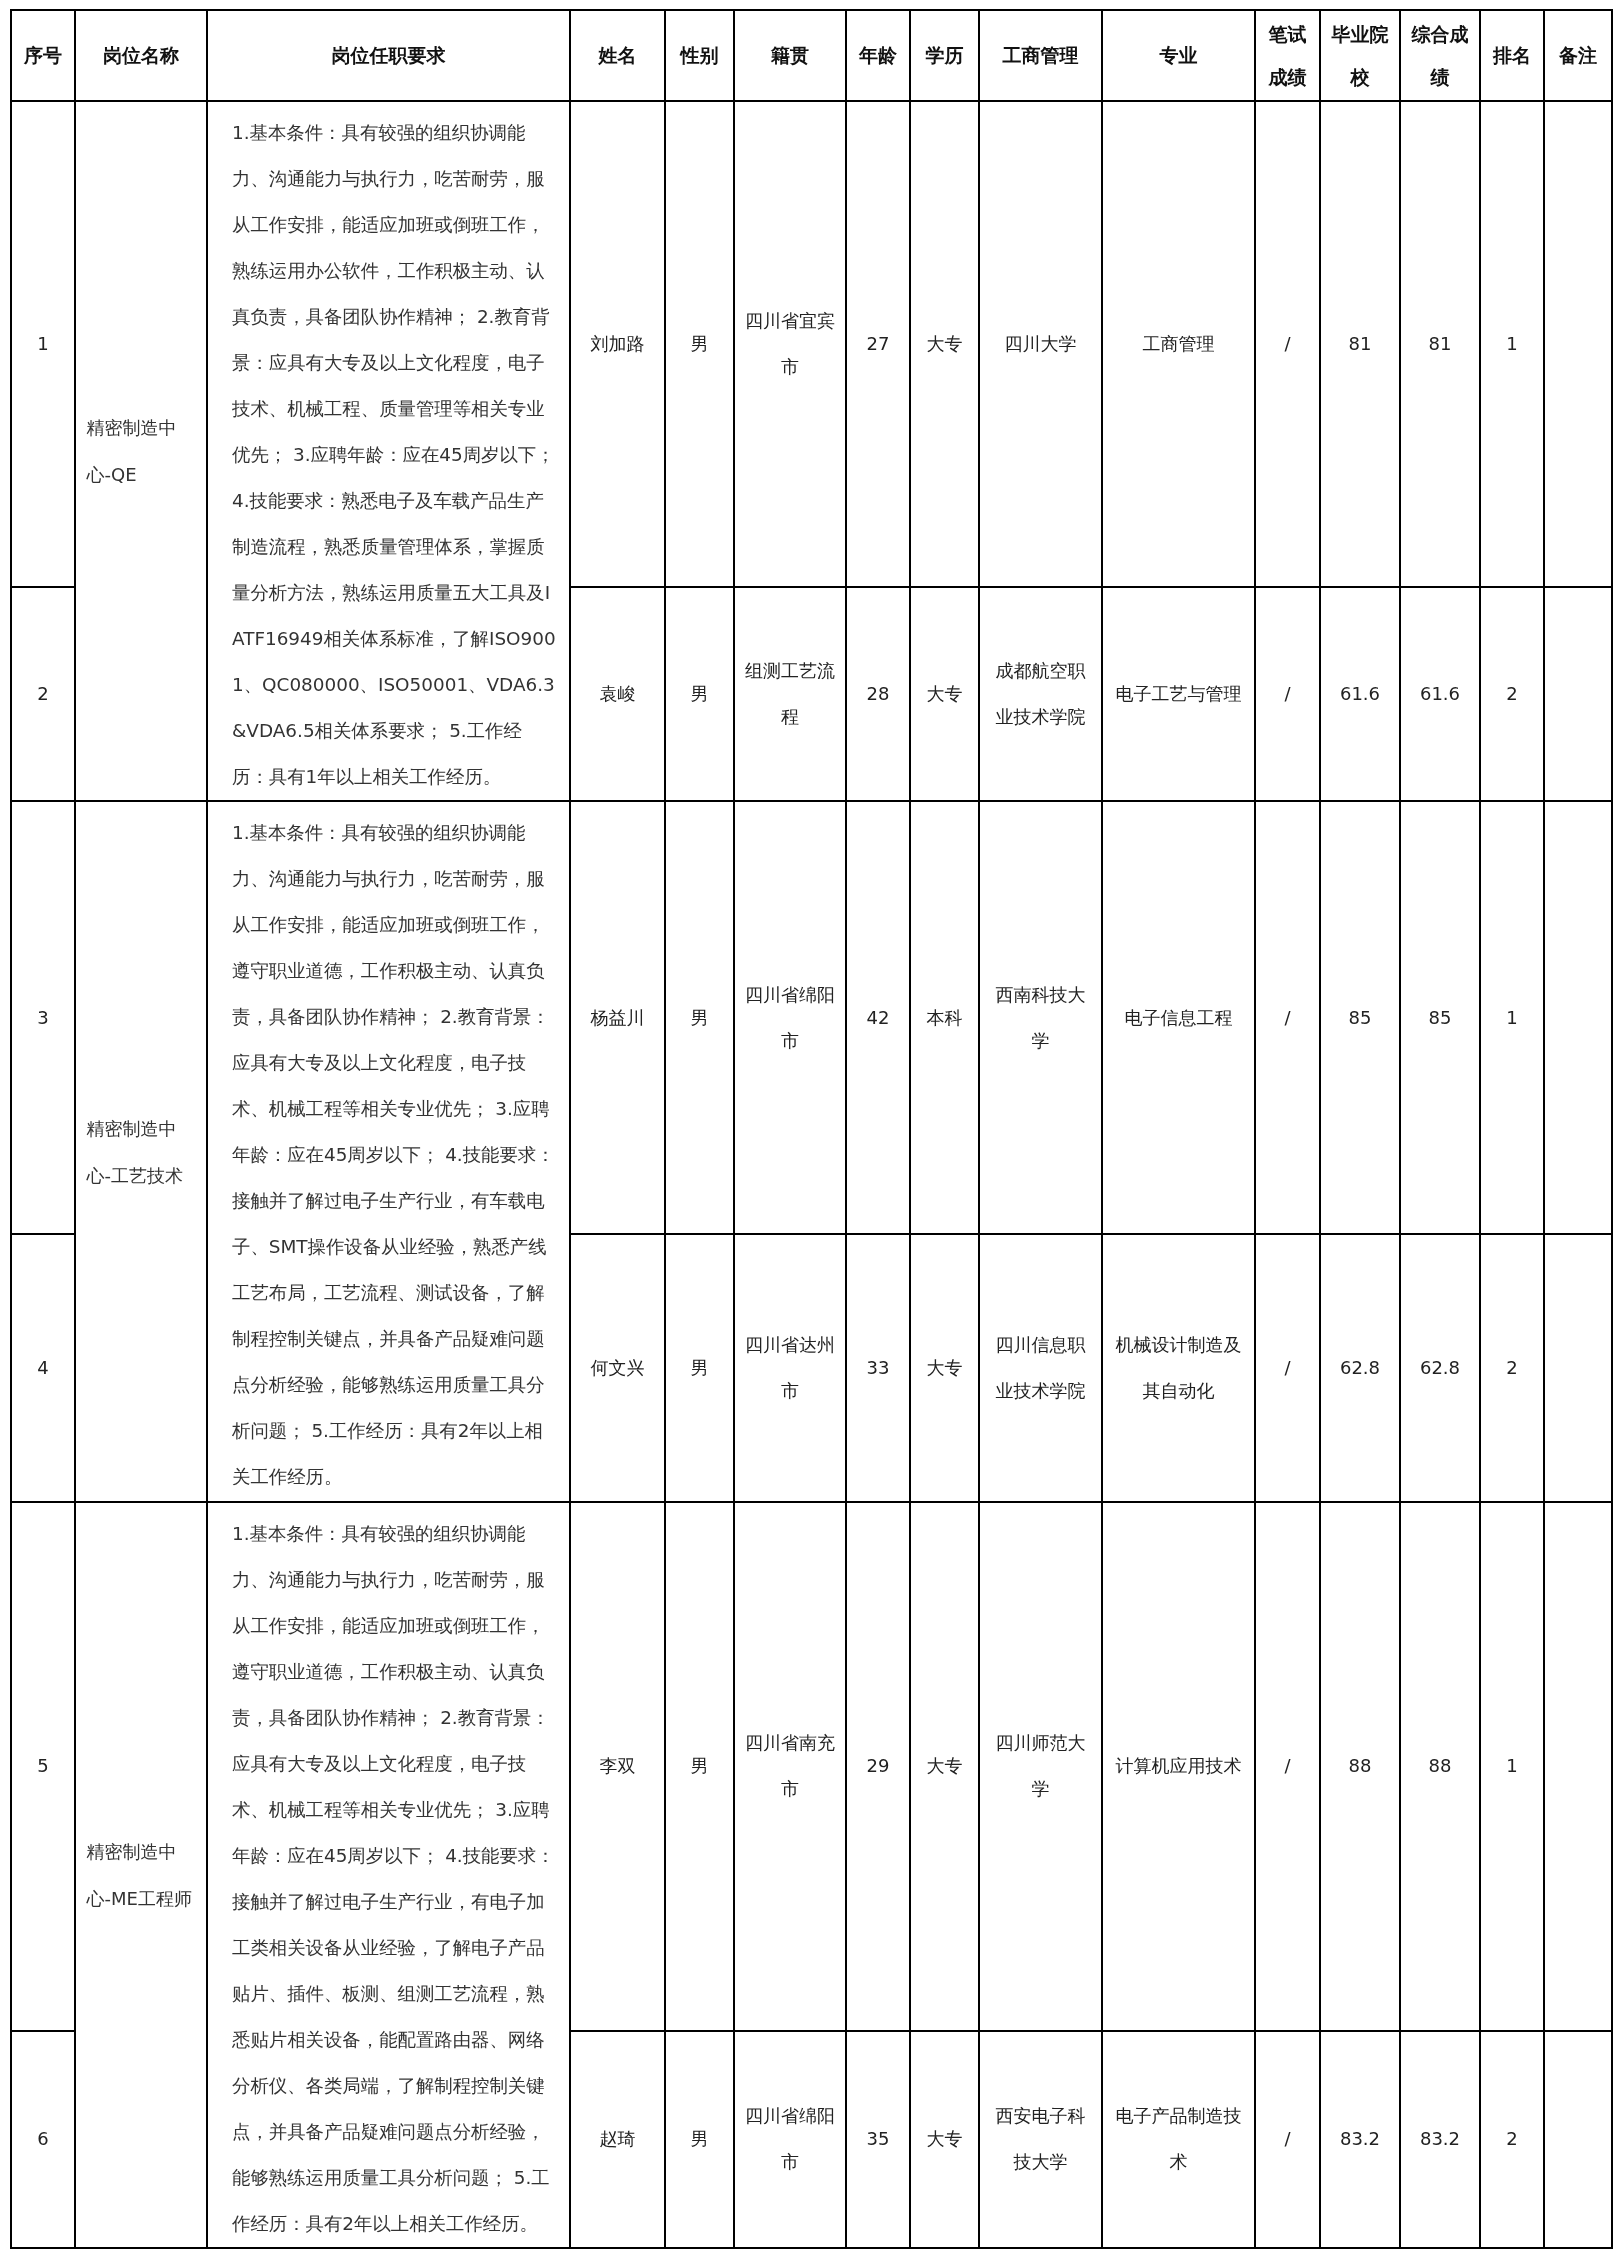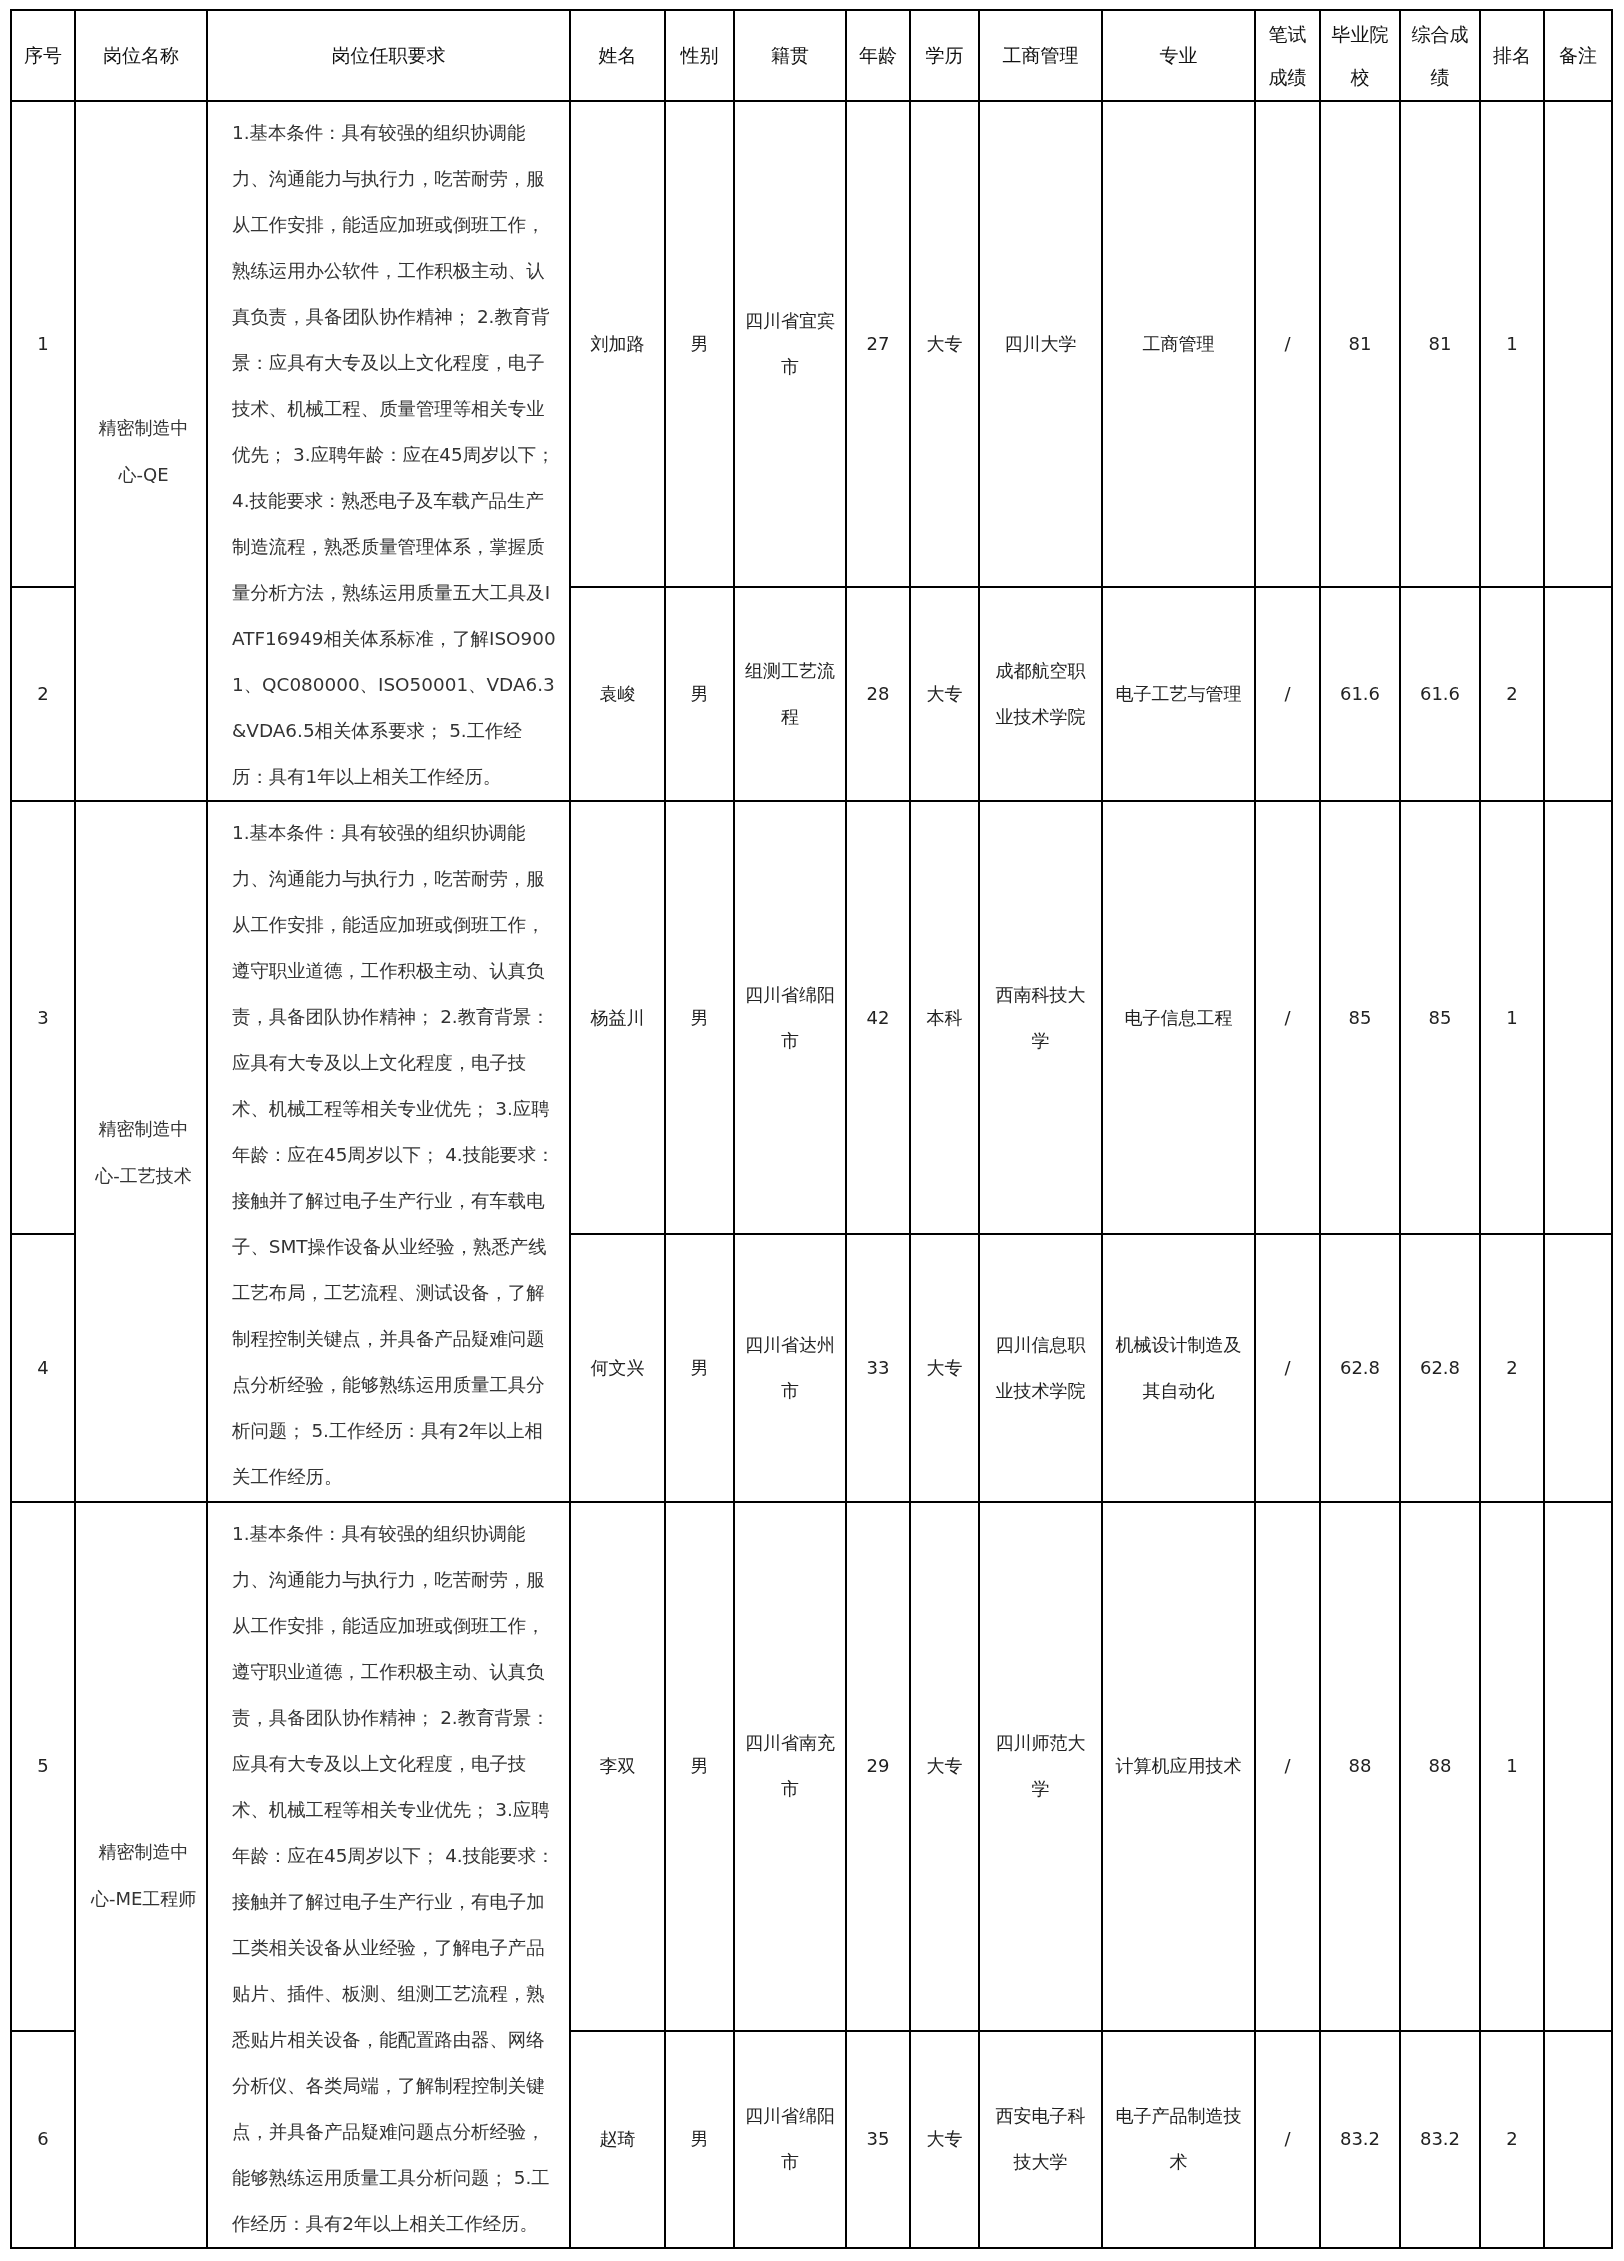--- a/index.html
+++ b/index.html
@@ -14,31 +14,31 @@
     border: 2px solid #000;
     text-align: center; vertical-align: middle;
     padding: 0 6.6px;
     font-family: "DejaVu Sans", "Liberation Sans", sans-serif;
     font-size: 18px; line-height: 46px;
     word-break: break-all;
     color: #222;
   }
   table.roster th {
     font-family: "DejaVu Serif", "Liberation Serif", serif;
-    font-weight: normal; font-size: 19px; line-height: 43px; color: #111;
+    font-weight: bold; font-size: 19px; line-height: 43px; color: #111;
     height: 89px;
   }
   table.roster td.req {
     text-align: left; vertical-align: top;
     padding: 8px 13px 0 24px;
     font-size: 18.4px; line-height: 46px;
     color: #333;
   }
   table.roster td.pos {
-    text-align: center; padding-left: 10.5px; padding-right: 5.3px;
+    text-align: left; padding-left: 10.5px; padding-right: 5.3px;
     font-size: 18px; line-height: 47px; color: #333;
   }
   tr.r1 { height: 485px; }
   tr.r2 { height: 214px; }
   tr.r3 { height: 433px; }
   tr.r4 { height: 268px; }
   tr.r5 { height: 525px; }
   tr.r6 { height: 216px; }
   .wrap-cell { padding: 0 9.2px !important; }
 </style>

